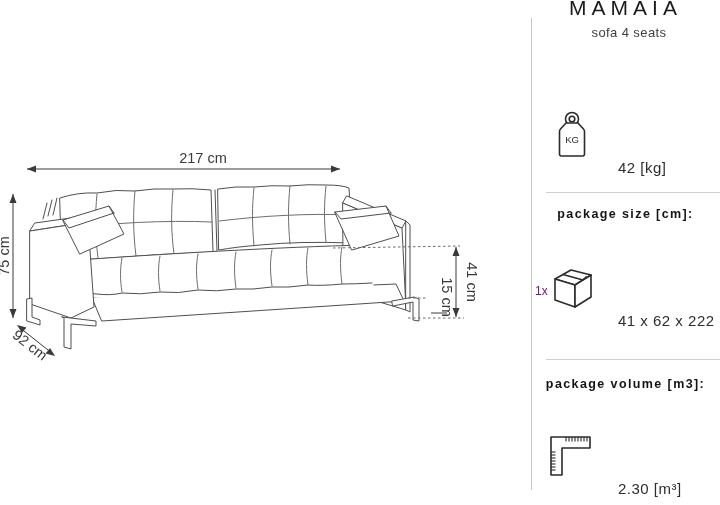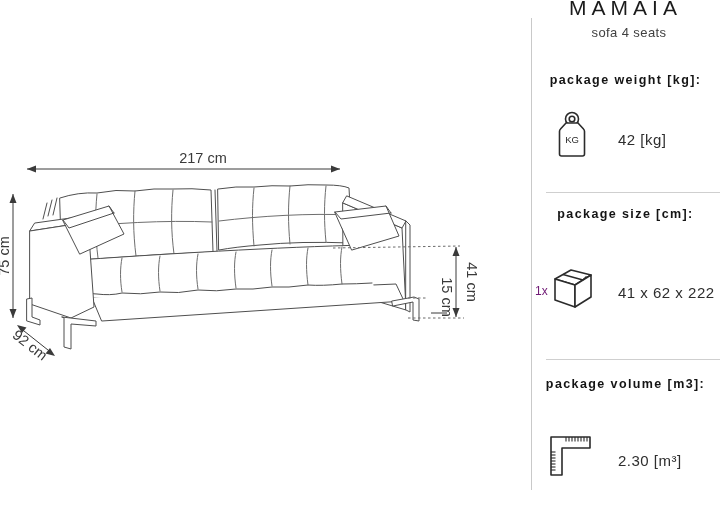--- a/index.html
+++ b/index.html
@@ -17,21 +17,21 @@
   }
   .panel-subtitle{
     position:absolute;left:531px;top:25px;width:196px;text-align:center;
     font-size:13px;color:#404040;letter-spacing:0.4px;
   }
   .sec-head{
     position:absolute;left:531px;width:189px;text-align:center;
     font-size:12.5px;font-weight:700;letter-spacing:1.4px;color:#141414;white-space:nowrap;
   }
   .sec-value{
-    position:absolute;font-size:15px;color:#2e2e2e;letter-spacing:0.5px;white-space:nowrap;
+    position:absolute;font-size:15px;color:#2e2e2e;letter-spacing:0.5px;white-space:nowrap;margin-top:28px;
   }
   .qty{
     position:absolute;font-size:12px;color:#701a75;
   }
   svg{display:block;}
 </style>
 </head>
 <body>
 
 <div id="stage">
@@ -151,21 +151,20 @@
         <text transform="translate(442,297) rotate(90)" text-anchor="middle" stroke="none">15 cm</text>
       </g>
     </g>
   </svg>
 
   <div id="v-divider"></div>
 
   <div class="panel-title">MAMAIA</div>
   <div class="panel-subtitle">sofa 4 seats</div>
 
-  <div class="sec-head" style="top:73px">package weight [kg]:</div>
   <svg class="abs" style="left:555px;top:110px" width="34" height="50" viewBox="0 0 34 50">
     <g fill="none" stroke="#2b2b2b" stroke-width="1.6">
       <circle cx="17" cy="9" r="6.5"></circle>
       <circle cx="17" cy="9" r="2.8"></circle>
       <path fill="#ffffff" d="M11,13 L5.5,19 Q4.5,20 4.5,21.5 L4.5,44 Q4.5,46 6.5,46 L27.5,46 Q29.5,46 29.5,44 L29.5,21.5 Q29.5,20 28.5,19 L23,13 Z"></path>
     </g>
     <text x="17" y="33" text-anchor="middle" font-family="Liberation Sans, sans-serif" font-size="9.5" fill="#2b2b2b">KG</text>
   </svg>
   <div class="sec-value" style="left:618px;top:131px">42 [kg]</div>
 

